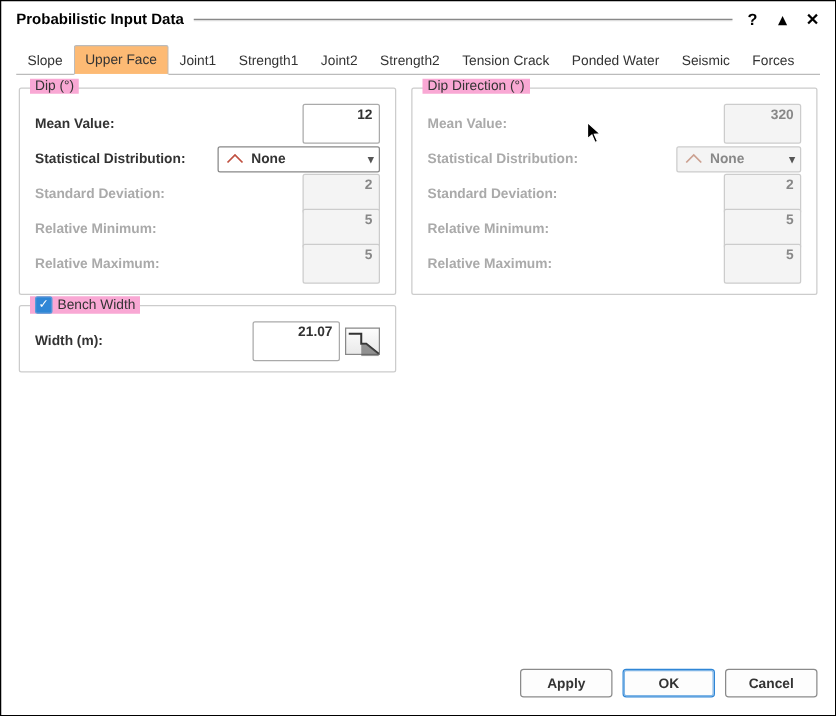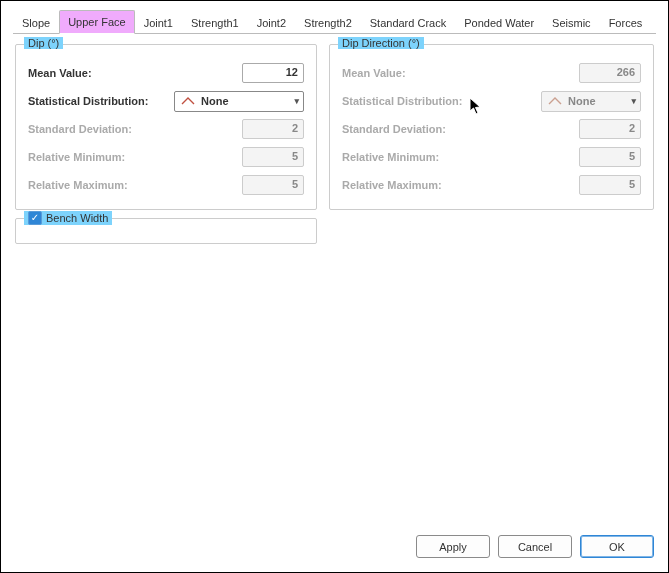--- a/index.html
+++ b/index.html
@@ -62,21 +62,21 @@
       padding: 5px 8px;
       cursor: pointer;
       border: 1px solid transparent;
       border-bottom: none;
       position: relative;
       bottom: -1px;
       white-space: nowrap;
       color: #333;
     }
     .tab.active {
-      background: #f0abfc;
+      background: #fdba74;
       border-color: #bbb;
       border-bottom: 1px solid #fff;
       border-radius: 2px 2px 0 0;
     }
     .content {
       flex: 1;
       padding: 10px 14px;
       display: flex;
       gap: 12px;
       align-items: flex-start;
@@ -89,21 +89,21 @@
     .fieldset {
       border: 1px solid #ccc;
       border-radius: 2px;
       position: relative;
       padding: 14px 12px 10px 12px;
     }
     .fieldset .legend {
       position: absolute;
       top: -8px;
       left: 8px;
-      background: #7dd3fc;
+      background: #f9a8d4;
       padding: 0 4px;
       color: #333;
     }
     .fieldset .legend.check {
       display: flex;
       align-items: center;
       gap: 4px;
     }
     .row {
       display: flex;
@@ -115,21 +115,21 @@
     }
     .row .label {
       color: #333;
       white-space: nowrap;
     }
     .row.disabled .label {
       color: #aaa;
     }
     .valuebox {
       width: 62px;
-      height: 20px;
+      height: 32px;
       border: 1px solid #aaa;
       background: #fff;
       text-align: right;
       padding: 2px 5px;
       color: #333;
       border-radius: 2px;
     }
     .valuebox.disabled {
       background: #f4f4f4;
       color: #888;
@@ -211,20 +211,21 @@
       min-width: 74px;
       height: 23px;
       border: 1px solid #8a8a8a;
       background: #fdfdfd;
       border-radius: 3px;
       display: inline-flex;
       align-items: center;
       justify-content: center;
       cursor: pointer;
       color: #333;
+      font-weight: bold;
     }
     .btn.default {
       border: 1px solid #2f86d6;
       box-shadow: 0 0 0 1px #7fb5e6 inset;
     }
     .cursor {
       position: absolute;
       width: 14px;
       height: 18px;
       top: 96px;
@@ -238,29 +239,36 @@
       align-items: center;
       gap: 6px;
       margin-bottom: 6px;
     }
   </style>
 </head>
 <body>
 
 <div class="window">
 
+  <div class="titlebar">
+    <span class="title">Probabilistic Input Data</span>
+    <span class="rule"></span>
+    <span class="ctrl">?</span>
+    <span class="ctrl">▴</span>
+    <span class="ctrl">✕</span>
+  </div>
 
   <div class="tabs">
     <div class="tab">Slope</div>
     <div class="tab active">Upper Face</div>
     <div class="tab">Joint1</div>
     <div class="tab">Strength1</div>
     <div class="tab">Joint2</div>
     <div class="tab">Strength2</div>
-    <div class="tab">Standard Crack</div>
+    <div class="tab">Tension Crack</div>
     <div class="tab">Ponded Water</div>
     <div class="tab">Seismic</div>
     <div class="tab">Forces</div>
   </div>
 
   <div class="content">
 
     <div class="col left">
 
       <div class="fieldset">
@@ -300,33 +308,45 @@
           <span class="label">Relative Maximum:</span>
           <span class="valuebox disabled">5</span>
         </div>
       </div>
 
       <div class="fieldset" style="">
         <span class="legend check">
           <span class="checkbox"></span>
           <span>Bench Width</span>
         </span>
+        <div class="row">
+          <span class="label">Width (m):</span>
+          <span style="display:flex; align-items:center;">
+            <span class="valuebox" style="width:70px;">21.07</span>
+            <span class="bench-icon">
+              <svg width="28" height="22">
+                <polyline points="2,4 12,4 12,12 16,12 26,20" stroke="#333" fill="none" stroke-width="1.6"></polyline>
+                <polygon points="12,12 16,12 26,20 26,22 12,22" fill="#555" opacity="0.6"></polygon>
+              </svg>
+            </span>
+          </span>
+        </div>
       </div>
 
     </div>
 
     <div class="col right">
 
       <div class="fieldset">
         <span class="legend">Dip Direction (°)</span>
 
 
         <div class="row disabled">
           <span class="label">Mean Value:</span>
-          <span class="valuebox disabled wide">266</span>
+          <span class="valuebox disabled wide">320</span>
         </div>
 
         <div class="row disabled">
           <span class="label">Statistical Distribution:</span>
           <div class="selectbox disabled" style="width:100px;">
             <span class="distlabel">
               <span class="dist-icon">
                 <svg width="14" height="10">
                     <path d="M1 8 L7 2 L13 8" stroke="#cba090" fill="none" stroke-width="1.4"></path>
                   </svg>
@@ -352,21 +372,21 @@
           <span class="valuebox disabled">5</span>
         </div>
       </div>
 
     </div>
 
   </div>
 
   <div class="footer">
     <div class="btn">Apply</div>
+    <div class="btn default">OK</div>
     <div class="btn">Cancel</div>
-    <div class="btn default">OK</div>
   </div>
 
   <svg class="cursor" viewBox="0 0 14 18">
     <path d="M1 1 L1 14 L4.5 11 L7 17 L9 16 L6.5 10.5 L11 10 Z" fill="#000" stroke="#fff" stroke-width="1"></path>
   </svg>
 
 </div>
 
 </body></html>

